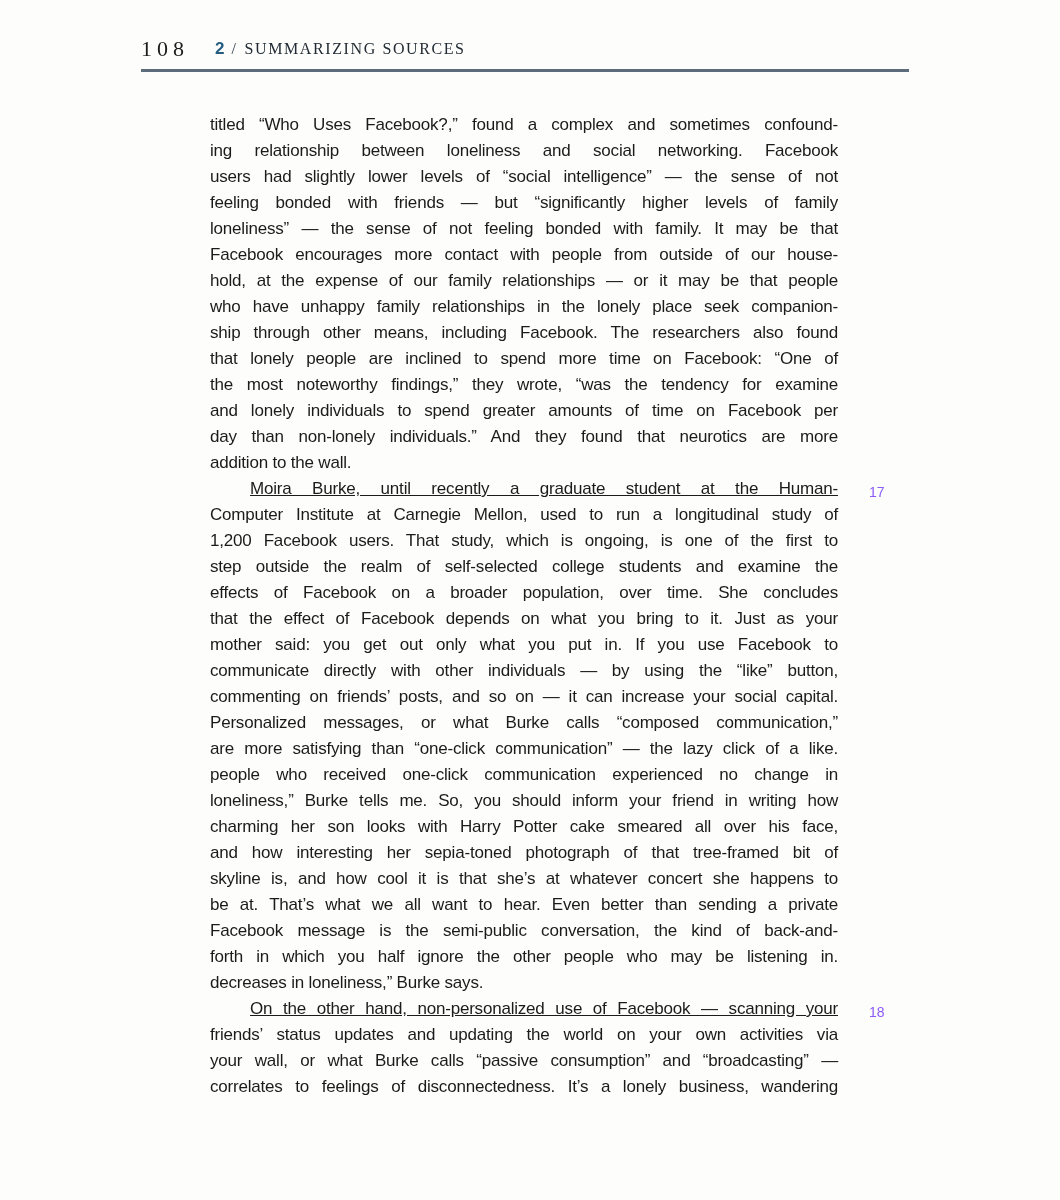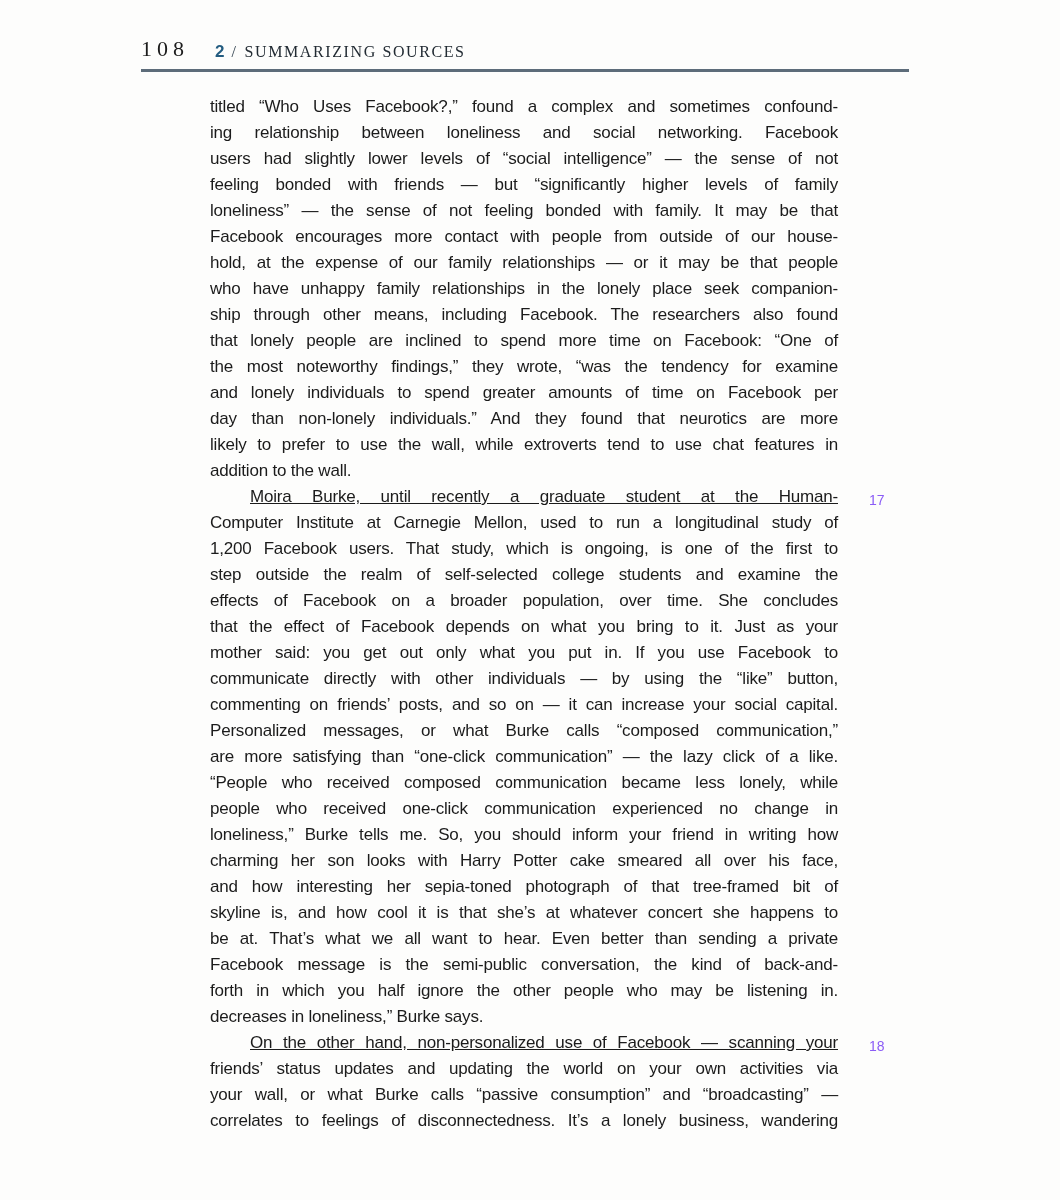--- a/index.html
+++ b/index.html
@@ -15,21 +15,21 @@
     overflow: hidden;
   }
   
   .running-header {
     position: absolute;
     left: 141px; top: 36px;
     width: 768px;
   }
   .header-row {
     display: flex;
-    align-items: flex-end;
+    align-items: center;
   }
   .pagenum {
     font-family: "Liberation Serif", serif;
     font-size: 22px;
     letter-spacing: 5px;
     color: #1c1c1c;
   }
   .chapter-group {
     margin-left: 26px;
     font-family: "Liberation Serif", serif;
@@ -51,21 +51,21 @@
   .chaptitle { }
   .header-rule {
     margin-top: 7px;
     height: 3px;
     background: #5d6c7a;
     border: none;
   }
   
   .textblock {
     position: absolute;
-    left: 210px; top: 94px;
+    left: 210px; top: 112px;
     width: 628px;
     font-size: 17px;
     line-height: 26px;
     letter-spacing: -0.2px;
     color: #1b1b1b;
   }
   .paragraph { position: relative; }
   .line {
     text-align: justify;
     text-align-last: justify;
@@ -105,37 +105,35 @@
         <div class="line">feeling bonded with friends — but “significantly higher levels of family</div>
         <div class="line">loneliness” — the sense of not feeling bonded with family. It may be that</div>
         <div class="line">Facebook encourages more contact with people from outside of our house-</div>
         <div class="line">hold, at the expense of our family relationships — or it may be that people</div>
         <div class="line">who have unhappy family relationships in the lonely place seek companion-</div>
         <div class="line">ship through other means, including Facebook. The researchers also found</div>
         <div class="line">that lonely people are inclined to spend more time on Facebook: “One of</div>
         <div class="line">the most noteworthy findings,” they wrote, “was the tendency for examine</div>
         <div class="line">and lonely individuals to spend greater amounts of time on Facebook per</div>
         <div class="line">day than non-lonely individuals.” And they found that neurotics are more</div>
-        <div class="line">likely to prefer to use the wall, while extroverts tend to use chat features in</div>
         <div class="line para-end">addition to the wall.</div>
       </div>
       <div class="paragraph">
         <span class="pnum">17</span>
         <div class="line indent">Moira Burke, until recently a graduate student at the Human-</div>
         <div class="line">Computer Institute at Carnegie Mellon, used to run a longitudinal study of</div>
         <div class="line">1,200 Facebook users. That study, which is ongoing, is one of the first to</div>
         <div class="line">step outside the realm of self-selected college students and examine the</div>
         <div class="line">effects of Facebook on a broader population, over time. She concludes</div>
         <div class="line">that the effect of Facebook depends on what you bring to it. Just as your</div>
         <div class="line">mother said: you get out only what you put in. If you use Facebook to</div>
         <div class="line">communicate directly with other individuals — by using the “like” button,</div>
         <div class="line">commenting on friends’ posts, and so on — it can increase your social capital.</div>
         <div class="line">Personalized messages, or what Burke calls “composed communication,”</div>
         <div class="line">are more satisfying than “one-click communication” — the lazy click of a like.</div>
-        <div class="line">“People who received composed communication became less lonely, while</div>
         <div class="line">people who received one-click communication experienced no change in</div>
         <div class="line">loneliness,” Burke tells me. So, you should inform your friend in writing how</div>
         <div class="line">charming her son looks with Harry Potter cake smeared all over his face,</div>
         <div class="line">and how interesting her sepia-toned photograph of that tree-framed bit of</div>
         <div class="line">skyline is, and how cool it is that she’s at whatever concert she happens to</div>
         <div class="line">be at. That’s what we all want to hear. Even better than sending a private</div>
         <div class="line">Facebook message is the semi-public conversation, the kind of back-and-</div>
         <div class="line">forth in which you half ignore the other people who may be listening in.</div>
         <div class="line para-end">decreases in loneliness,” Burke says.</div>
       </div>

